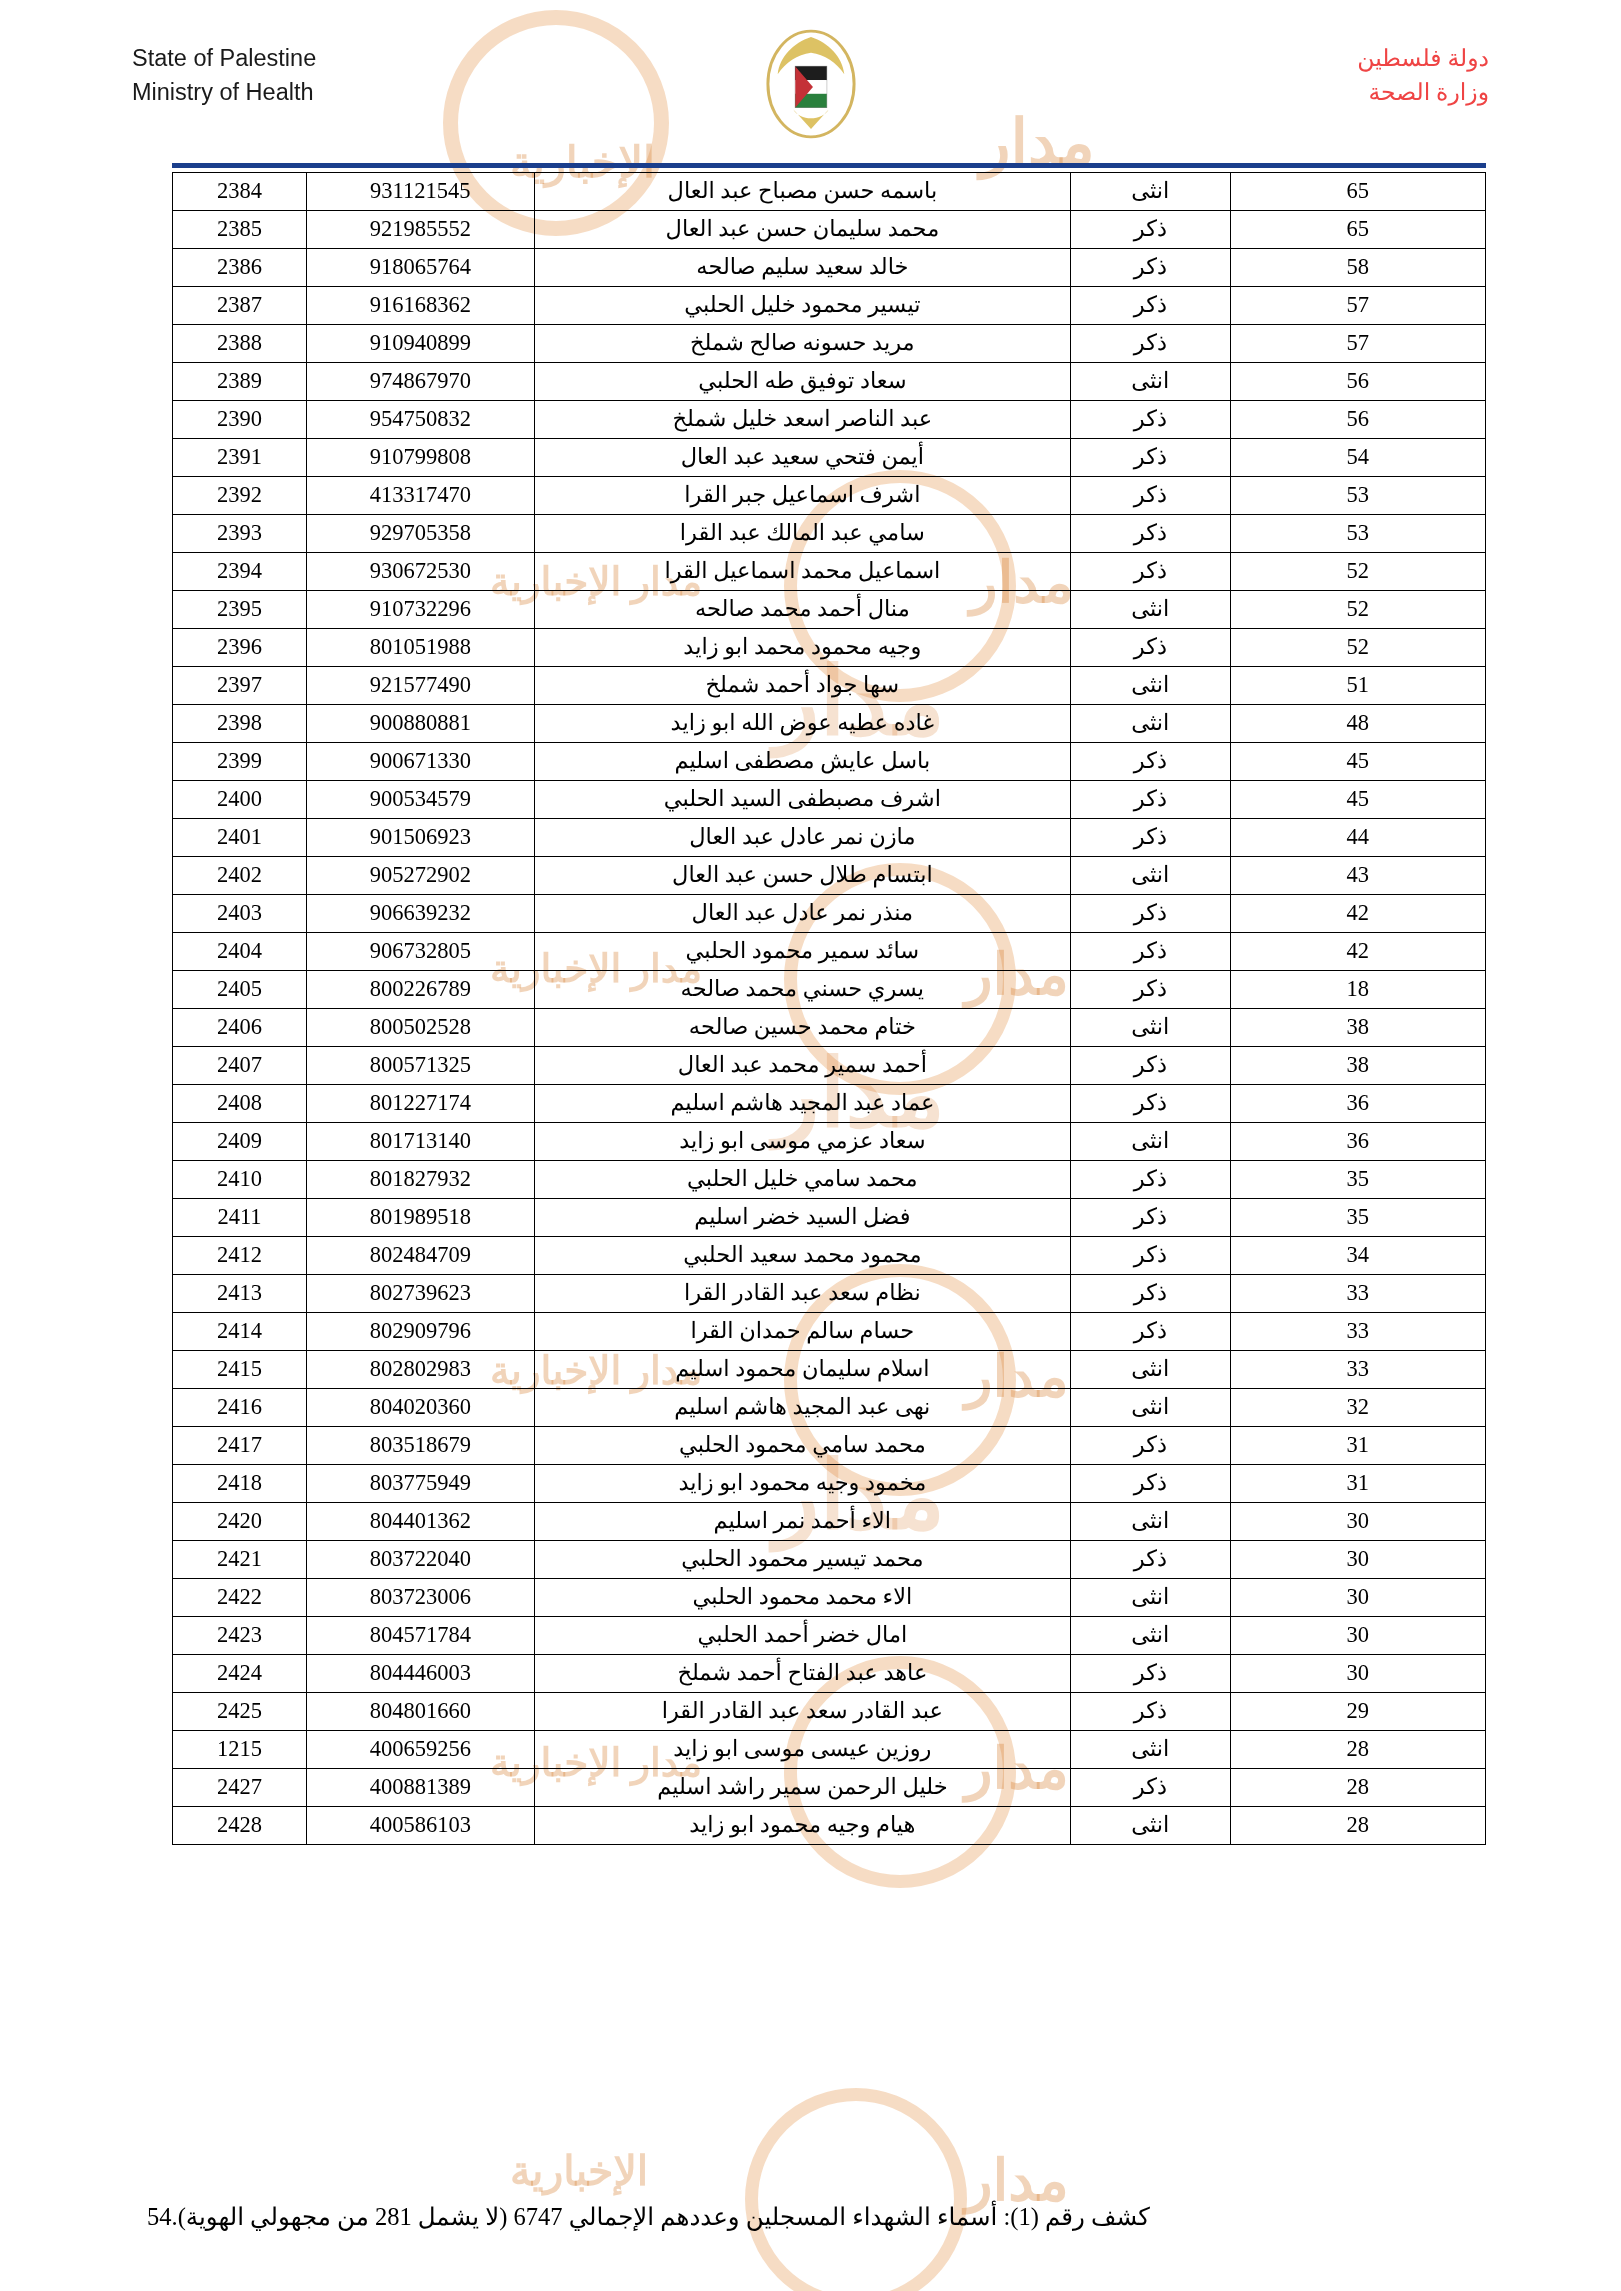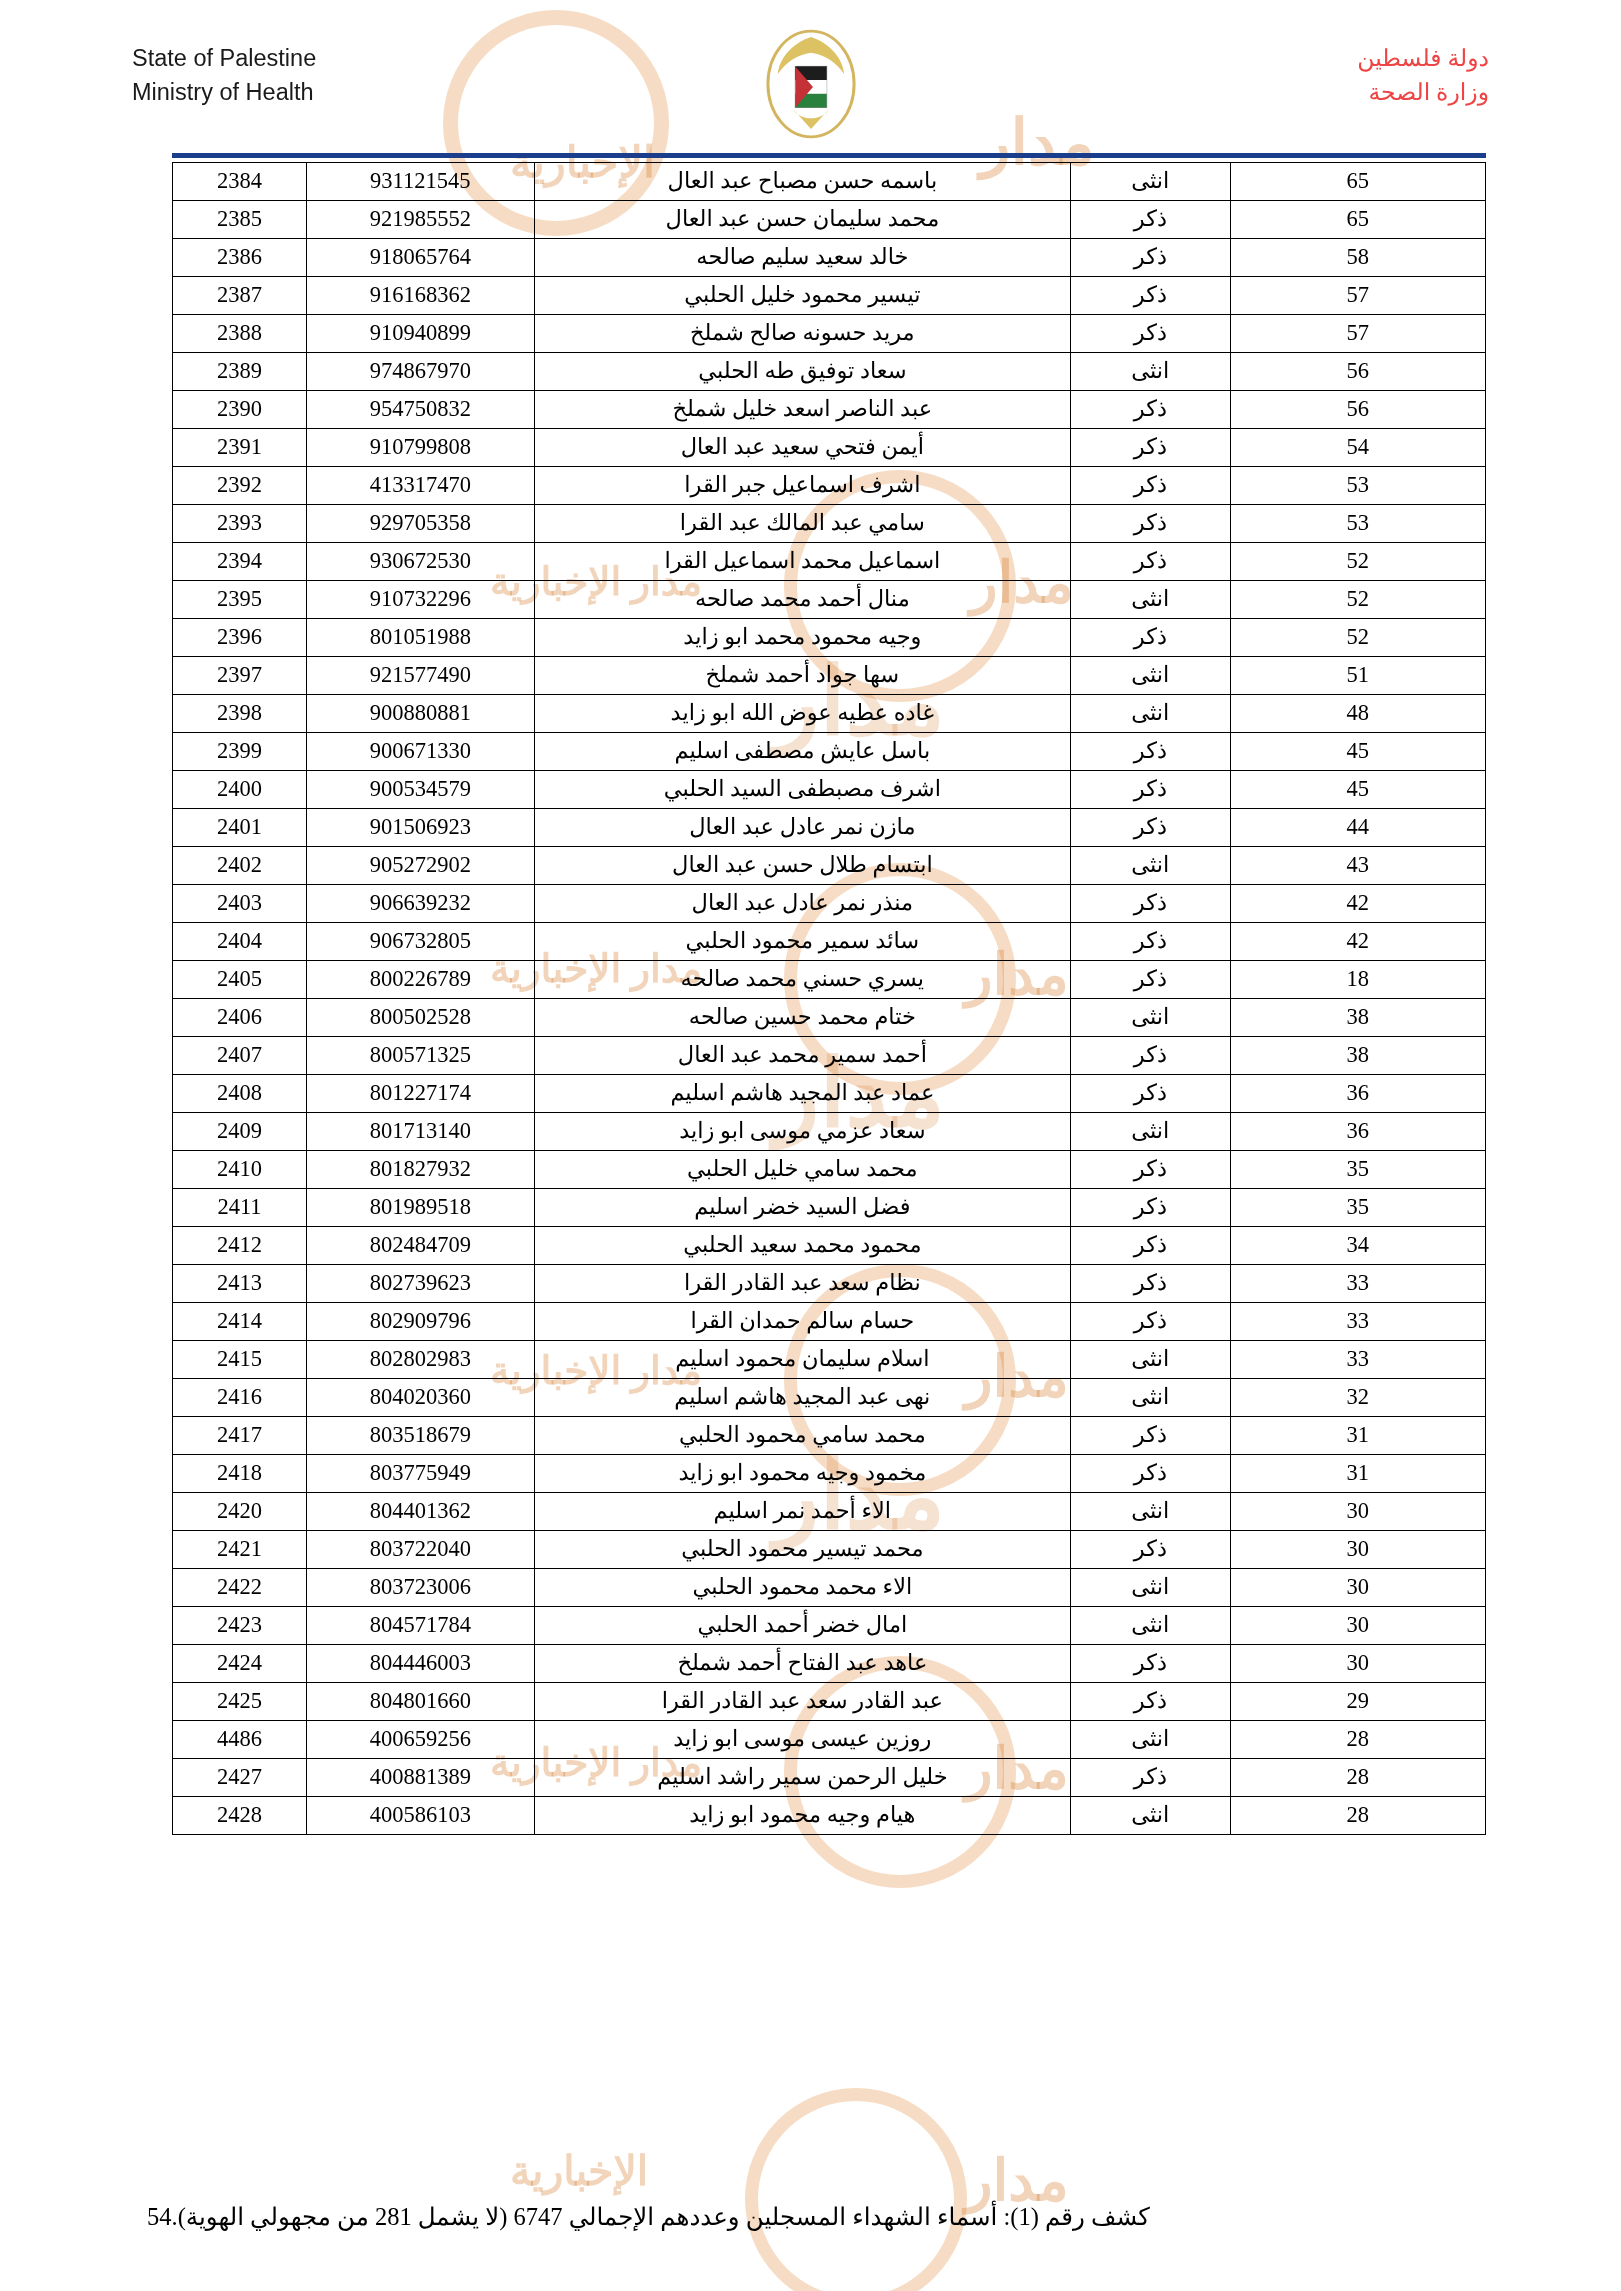--- a/index.html
+++ b/index.html
@@ -77,21 +77,21 @@
     color: rgba(214, 125, 45, 0.33);
     font-weight: bold;
     direction: rtl;
     white-space: nowrap;
   }
 
   
   .table-wrap {
     position: relative;
     z-index: 2;
-    margin: 6px 135px;
+    margin: 16px 135px;
     padding-left: 37px;
   }
   .top-rule {
     height: 4.9px;
     background: #1a3e8c;
     width: 100%;
     margin-bottom: 3.9px;
   }
   table.data {
     border-collapse: collapse;
@@ -485,21 +485,21 @@
             <td class="c-age">30</td>
           </tr>
           <tr>
             <td class="c-serial">2425</td>
             <td class="c-id">804801660</td>
             <td class="c-name">عبد القادر سعد عبد القادر القرا</td>
             <td class="c-gender">ذكر</td>
             <td class="c-age">29</td>
           </tr>
           <tr>
-            <td class="c-serial">4486</td>
+            <td class="c-serial">1215</td>
             <td class="c-id">400659256</td>
             <td class="c-name">روزين عيسى موسى ابو زايد</td>
             <td class="c-gender">انثى</td>
             <td class="c-age">28</td>
           </tr>
           <tr>
             <td class="c-serial">2427</td>
             <td class="c-id">400881389</td>
             <td class="c-name">خليل الرحمن سمير راشد اسليم</td>
             <td class="c-gender">ذكر</td>

